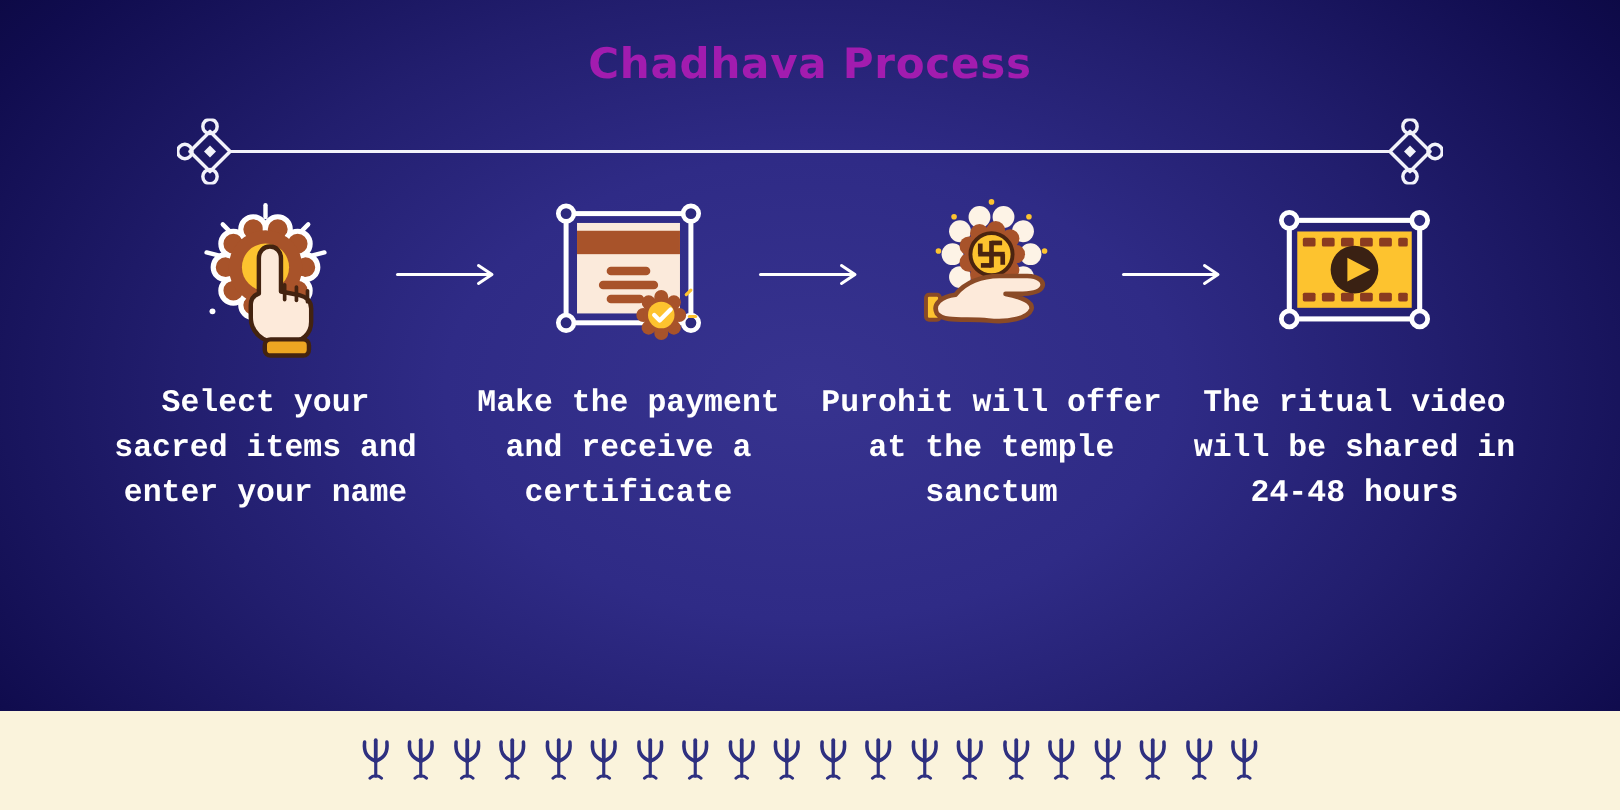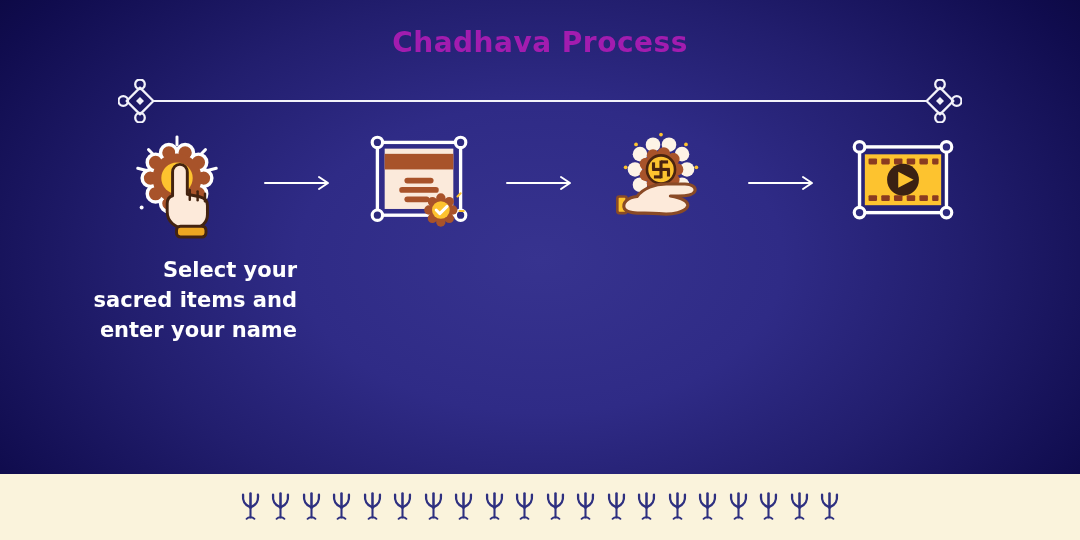--- a/index.html
+++ b/index.html
@@ -39,21 +39,21 @@
     margin-right: -8px;
   }
 
   
   .steps {
     margin-top: 6px;
     display: flex;
     justify-content: center;
     align-items: flex-start;
   }
-  .step { width: 172px; flex: 0 0 auto; text-align: right; }
+  .step { width: 172px; flex: 0 0 auto; text-align: center; font-family: Liberation Mono, monospace; }
   .icon-box {
     height: 110px;
     display: flex;
     align-items: center;
     justify-content: center;
   }
   .step-label {
     width: 240px;
     margin-left: -34px;
     margin-top: 16px;
@@ -191,20 +191,23 @@
         </g>
         <circle cx="71" cy="73" r="11.5" fill="#a8532a"></circle>
         <circle cx="71" cy="73" r="8.5" fill="#fdc32f"></circle>
         <path d="M66.5,73 l3.5,3.5 l7,-7" fill="none" stroke="#ffffff" stroke-width="2.8" stroke-linecap="round" stroke-linejoin="round"></path>
         <g stroke="#fdc32f" stroke-width="2" stroke-linecap="round">
           <line x1="87" y1="60" x2="90" y2="57"></line>
           <line x1="89" y1="74" x2="93" y2="74"></line>
         </g>
       </svg>
     </div>
+    <div class="step-label">Make the payment
+and receive a
+certificate</div>
   </div>
 
   <svg class="arrow" height="16" viewBox="0 0 70 16">
     <g stroke="#ffffff" stroke-width="2" fill="none" stroke-linecap="round" stroke-linejoin="round">
       <line x1="2" y1="8" x2="64" y2="8"></line>
       <polyline points="56,2 65,8 56,14"></polyline>
     </g>
   </svg>
 
   <div class="step">
@@ -255,20 +258,23 @@
           <line x1="42.8" y1="36" x2="42.8" y2="29.2"></line>
         </g>
 
         <rect x="8" y="62" width="9" height="16" rx="2" fill="#fdc32f" stroke="#8a4a26" stroke-width="2.5"></rect>
         <path d="M15,74 C12,68 18,63 27,62 C33,54 44,50 55,50 L73,50
                  C80,50 84,53.5 82.5,57 C81,60.5 74,61.5 67,61.5 L59,61.5
                  C70,63.5 77,67 75.5,71.5 C73.5,77 61,80 48,78.5
                  C34,77 20,80 15,74 Z" fill="#fdeada" stroke="#8a4a26" stroke-width="3" stroke-linejoin="round"></path>
       </svg>
     </div>
+    <div class="step-label">Purohit will offer
+at the temple
+sanctum</div>
   </div>
 
   <svg class="arrow" height="16" viewBox="0 0 70 16">
     <g stroke="#ffffff" stroke-width="2" fill="none" stroke-linecap="round" stroke-linejoin="round">
       <line x1="2" y1="8" x2="64" y2="8"></line>
       <polyline points="56,2 65,8 56,14"></polyline>
     </g>
   </svg>
 
   <div class="step">
@@ -293,20 +299,23 @@
         <circle cx="50" cy="39" r="15" fill="#3a2113"></circle>
         <polygon points="45.5,31.5 60,39 45.5,46.5" fill="#fdc32f"></polygon>
         <g fill="#2d2a7e" stroke="#ffffff" stroke-width="3">
           <circle cx="9" cy="8" r="5"></circle>
             <circle cx="91" cy="8" r="5"></circle>
           <circle cx="9" cy="70" r="5"></circle>
             <circle cx="91" cy="70" r="5"></circle>
         </g>
       </svg>
     </div>
+    <div class="step-label">The ritual video
+will be shared in
+24-48 hours</div>
   </div>
 
 </div>
 
 <div class="footer-strip">
   <div style="display:flex; gap:9.5px;">
   <svg viewBox="0 0 24 34">
     <g stroke="#2e3080" fill="none" stroke-linecap="round">
       <path d="M3.5,3 C2.8,10 4.5,14.5 12,17.5" stroke-width="2.7"></path>
       <path d="M20.5,3 C21.2,10 19.5,14.5 12,17.5" stroke-width="2.7"></path>

